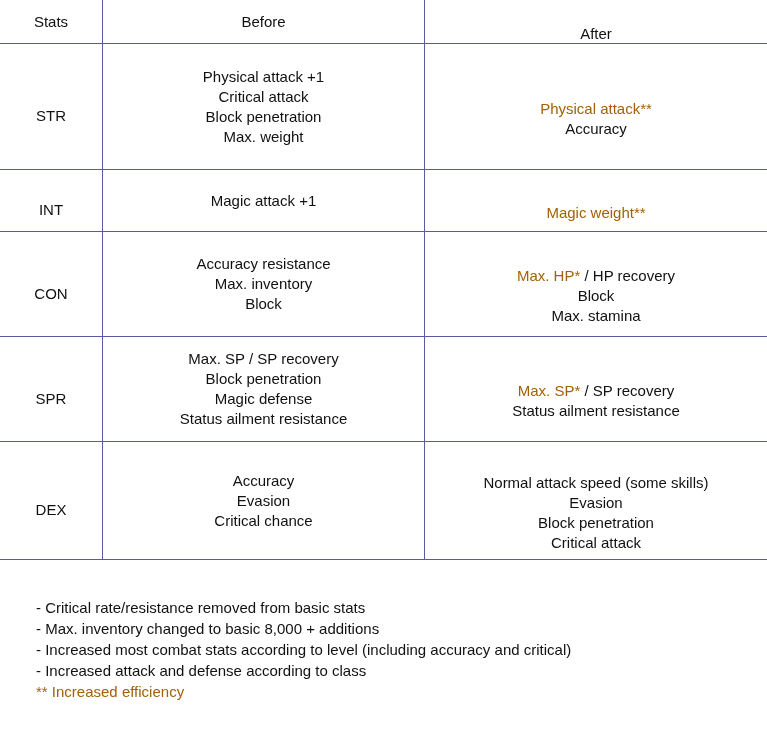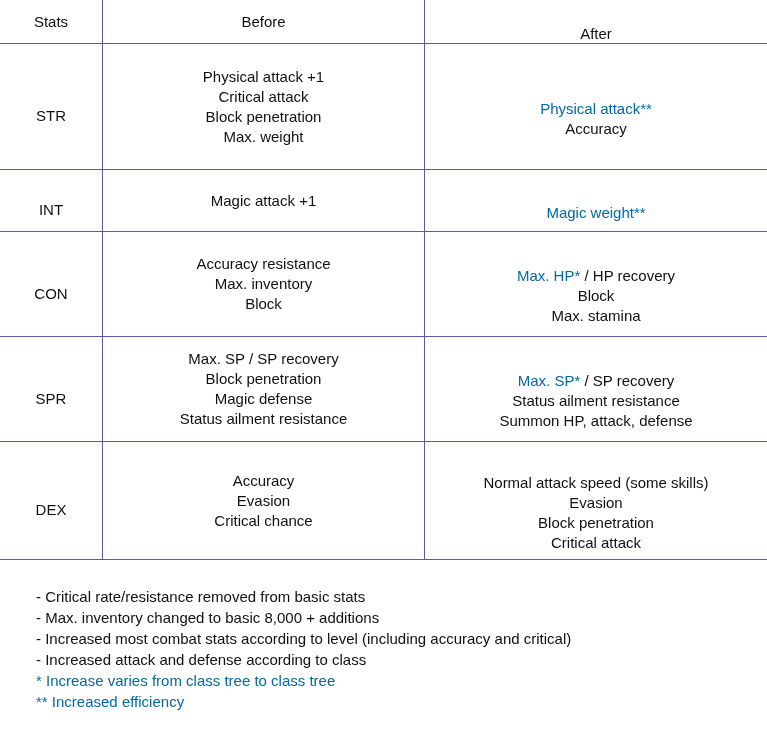--- a/index.html
+++ b/index.html
@@ -51,21 +51,21 @@
   }
   .after-col { flex:1 1 auto;margin-top:24px; }
   .merged-col {
     flex:1 1 auto;
     align-items:flex-start;
     text-align:center;
     padding-left:36px;
     line-height:21px;
   }
   .line { white-space:pre-wrap; }
-  .red { color:#0369a1; }
+  .red { color:#a16207; }
   .stat-label { line-height:19px;margin-top:18px; }
 </style>
 </head>
 <body>
 
 <div class="stats-table">
   <div class="row row-header">
     <div class="cell stat-col">Stats</div>
     <div class="cell before-col">Before</div>
     <div class="cell after-col">After</div>
@@ -118,21 +118,20 @@
         </div>
         <div class="cell before-col">
           <div class="line"><span>Max. SP / SP recovery</span></div>
           <div class="line"><span>Block penetration</span></div>
           <div class="line"><span>Magic defense</span></div>
           <div class="line"><span>Status ailment resistance</span></div>
         </div>
         <div class="cell after-col">
           <div class="line"><span class="red">Max. SP*</span><span> / SP recovery</span></div>
           <div class="line"><span>Status ailment resistance</span></div>
-          <div class="line"><span>Summon HP, attack, defense</span></div>
         </div>
       </div>
       <div class="row row-DEX">
         <div class="cell stat-col">
           <div class="stat-label">DEX</div>
         </div>
         <div class="cell before-col">
           <div class="line"><span>Accuracy</span></div>
           <div class="line"><span>Evasion</span></div>
           <div class="line"><span>Critical chance</span></div>
@@ -143,18 +142,17 @@
           <div class="line"><span>Block penetration</span></div>
           <div class="line"><span>Critical attack</span></div>
         </div>
       </div>
       <div class="row row-other">
         <div class="cell merged-col">
           <div class="line"><span>- Critical rate/resistance removed from basic stats</span></div>
           <div class="line"><span>- Max. inventory changed to basic 8,000 + additions</span></div>
           <div class="line"><span>- Increased most combat stats according to level (including accuracy and critical)</span></div>
           <div class="line"><span>- Increased attack and defense according to class</span></div>
-          <div class="line"><span class="red">* Increase varies from class tree to class tree</span></div>
           <div class="line"><span class="red">** Increased efficiency</span></div>
         </div>
       </div>
     </div>
 </div>
 
 </body></html>

